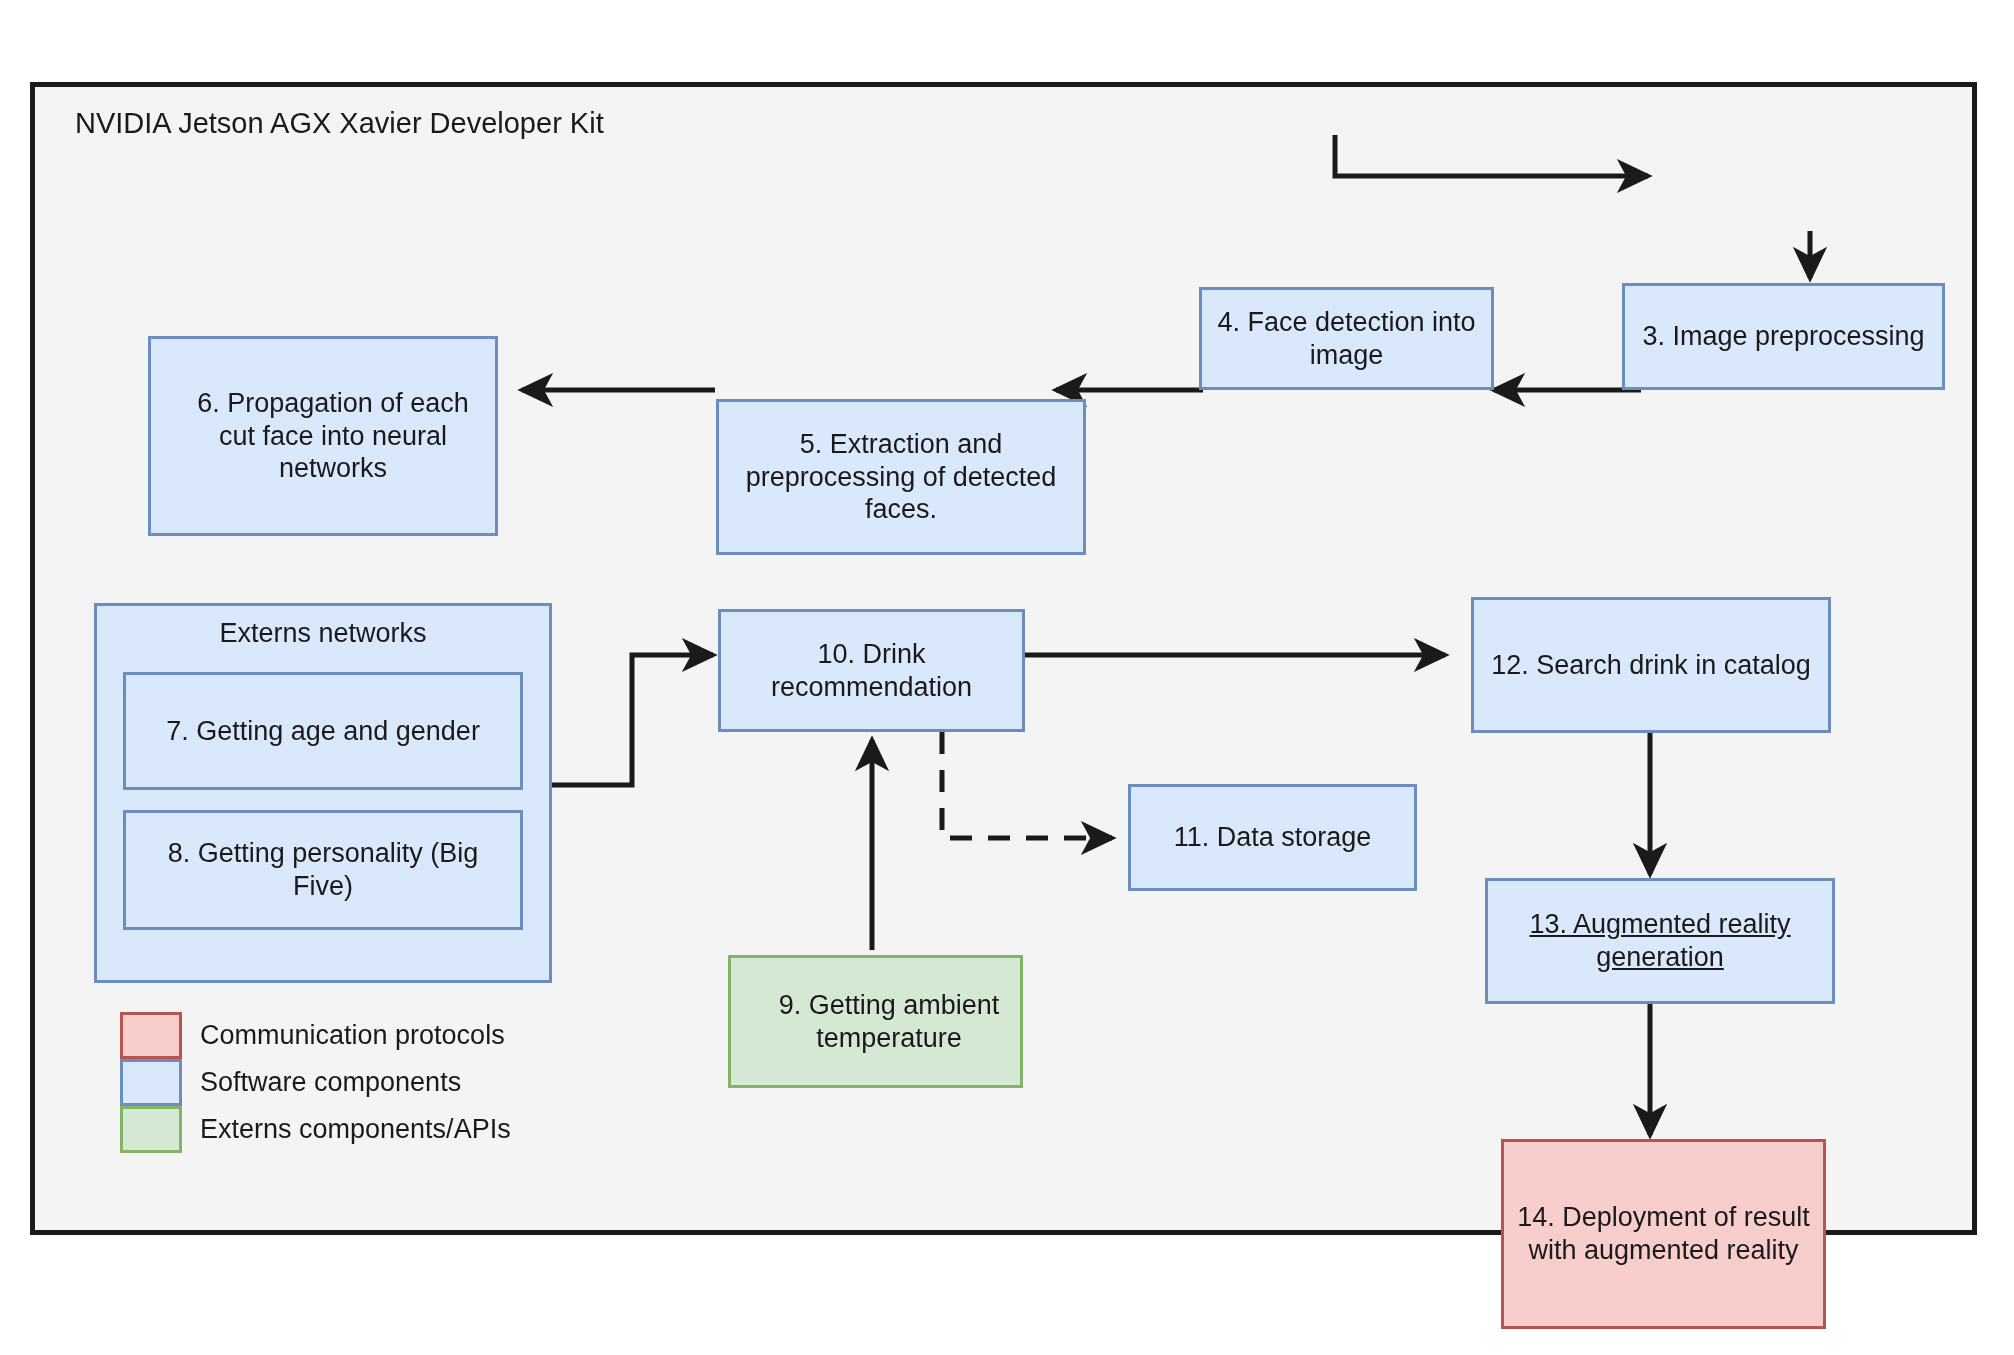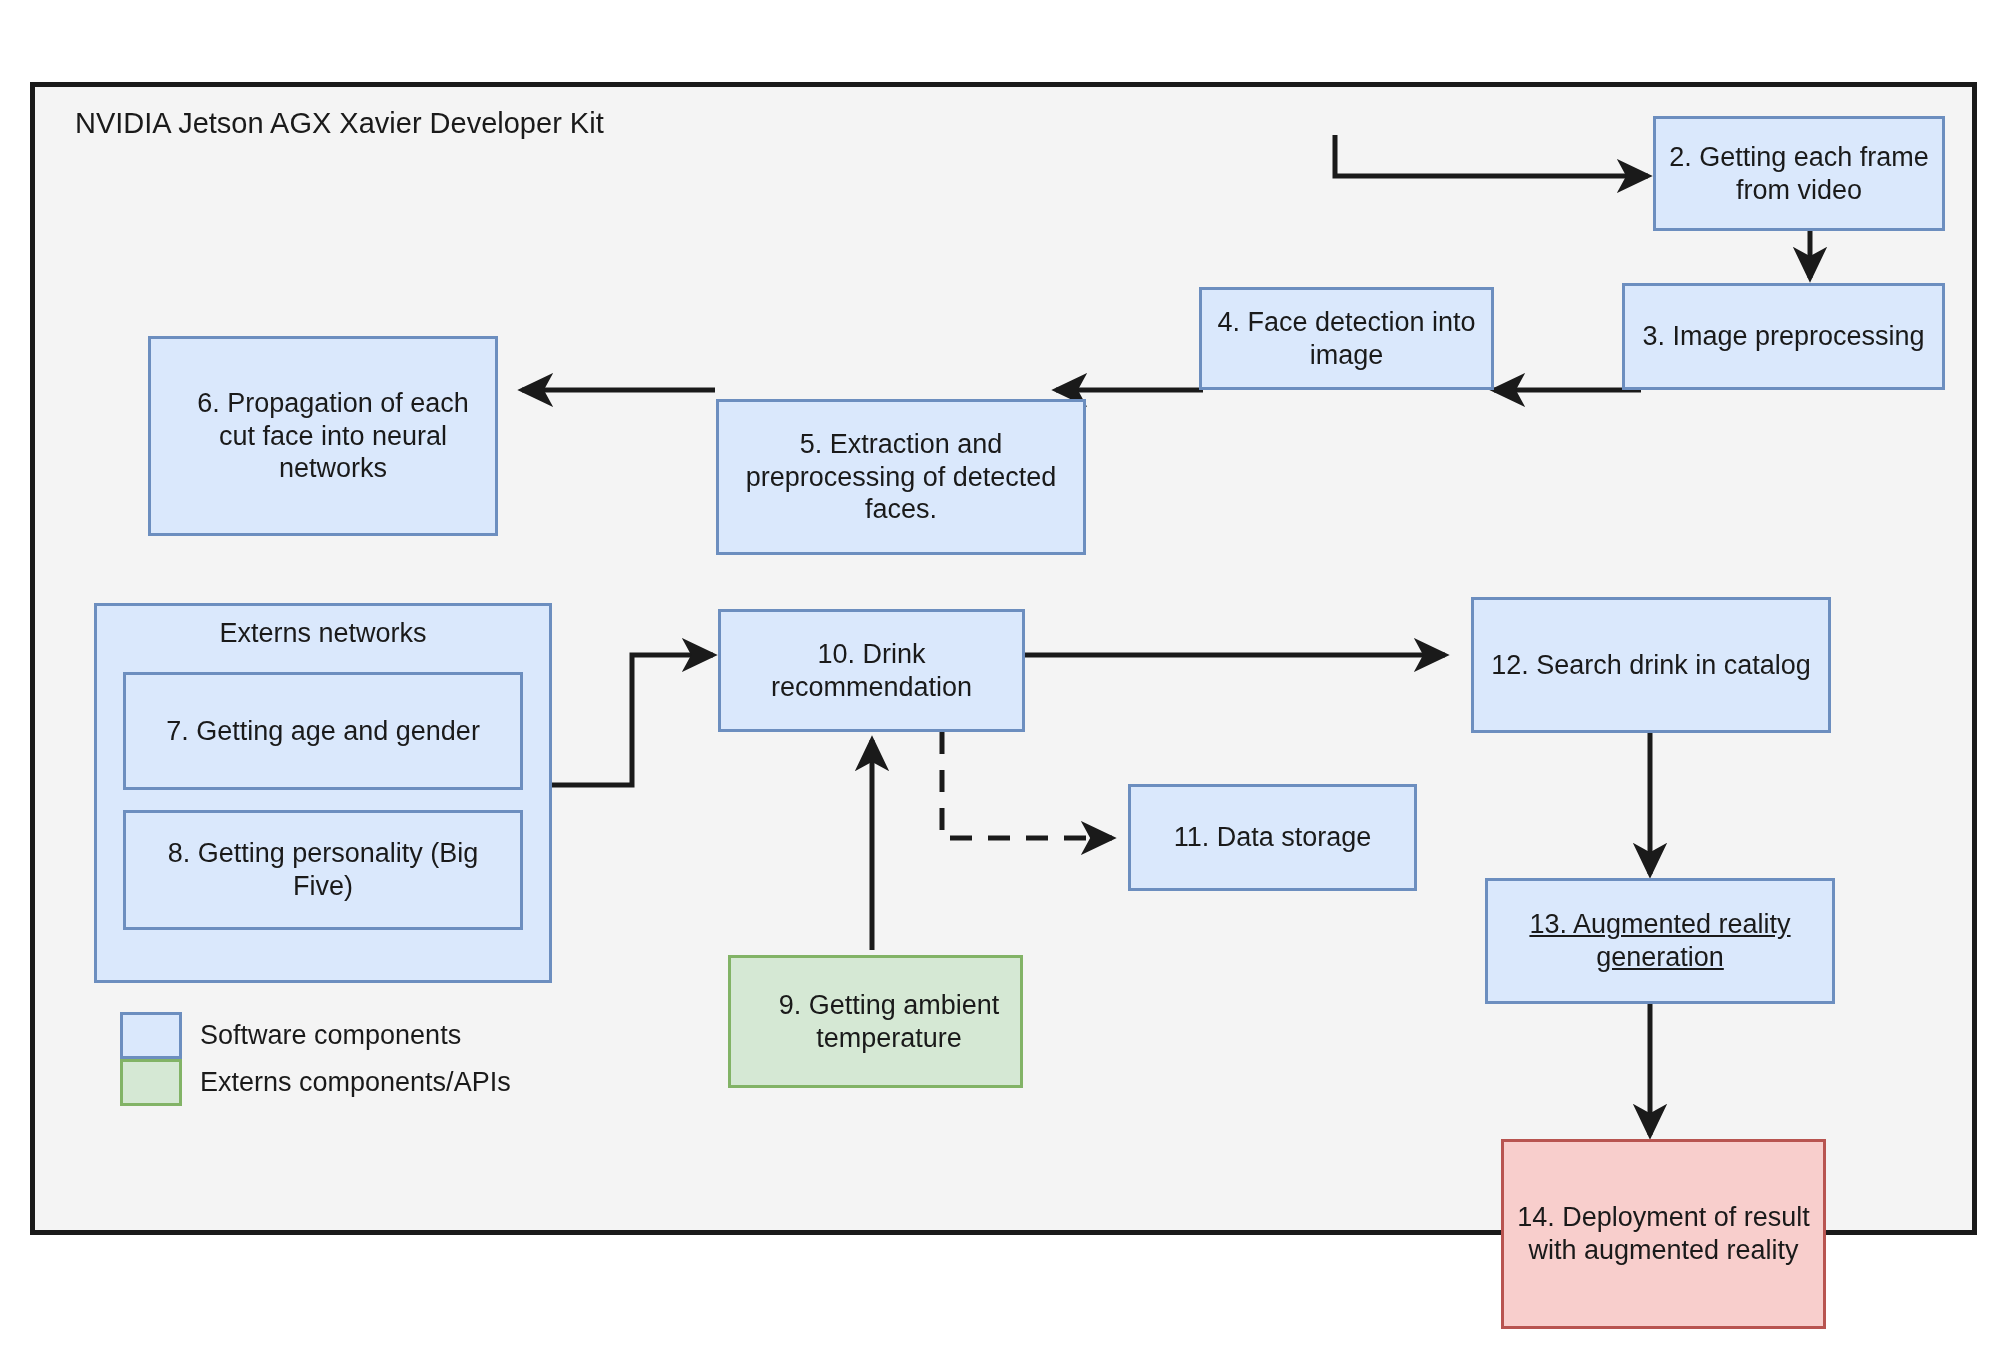--- a/index.html
+++ b/index.html
@@ -140,23 +140,20 @@
 
       <path d="M 1025 655 L 1445 655" marker-end="url(#arrow)"></path>
 
       <path d="M 1650 733 L 1650 874" marker-end="url(#arrow)"></path>
 
       <path d="M 1650 1004 L 1650 1135" marker-end="url(#arrow)"></path>
     </g>
   </svg>
 
 
-  <div class="node blue" style="left:1653px; top:116px; width:292px; height:115px;">
-    <span class="label">2. Getting each frame from video</span>
-  </div>
 
   <div class="node blue" style="left:1622px; top:283px; width:323px; height:107px;">
     <span class="label">3. Image preprocessing</span>
   </div>
 
   <div class="node blue" style="left:1199px; top:287px; width:295px; height:103px;">
     <span class="label">4. Face detection into image</span>
   </div>
 
   <div class="node blue" style="left:716px; top:351px; width:370px; height:156px;margin-top:48px;">
@@ -197,20 +194,24 @@
 
   <div class="node blue" style="left:1485px; top:878px; width:350px; height:126px;text-decoration:underline;">
     <span class="label">13. Augmented reality generation</span>
   </div>
 
   <div class="node red" style="left:1490px; top:1139px; width:325px; height:190px;margin-left:11px;">
     <span class="label">14. Deployment of result with augmented reality</span>
   </div>
 
   <div class="legend">
+    <div class="legend-row">
+      <span class="swatch sw-red"></span>
+      <span class="legend-label">Communication protocols</span>
+    </div>
     <div class="legend-row">
       <span class="swatch sw-blue"></span>
       <span class="legend-label">Software components</span>
     </div>
     <div class="legend-row">
       <span class="swatch sw-green"></span>
       <span class="legend-label">Externs components/APIs</span>
     </div>
   </div>
 

